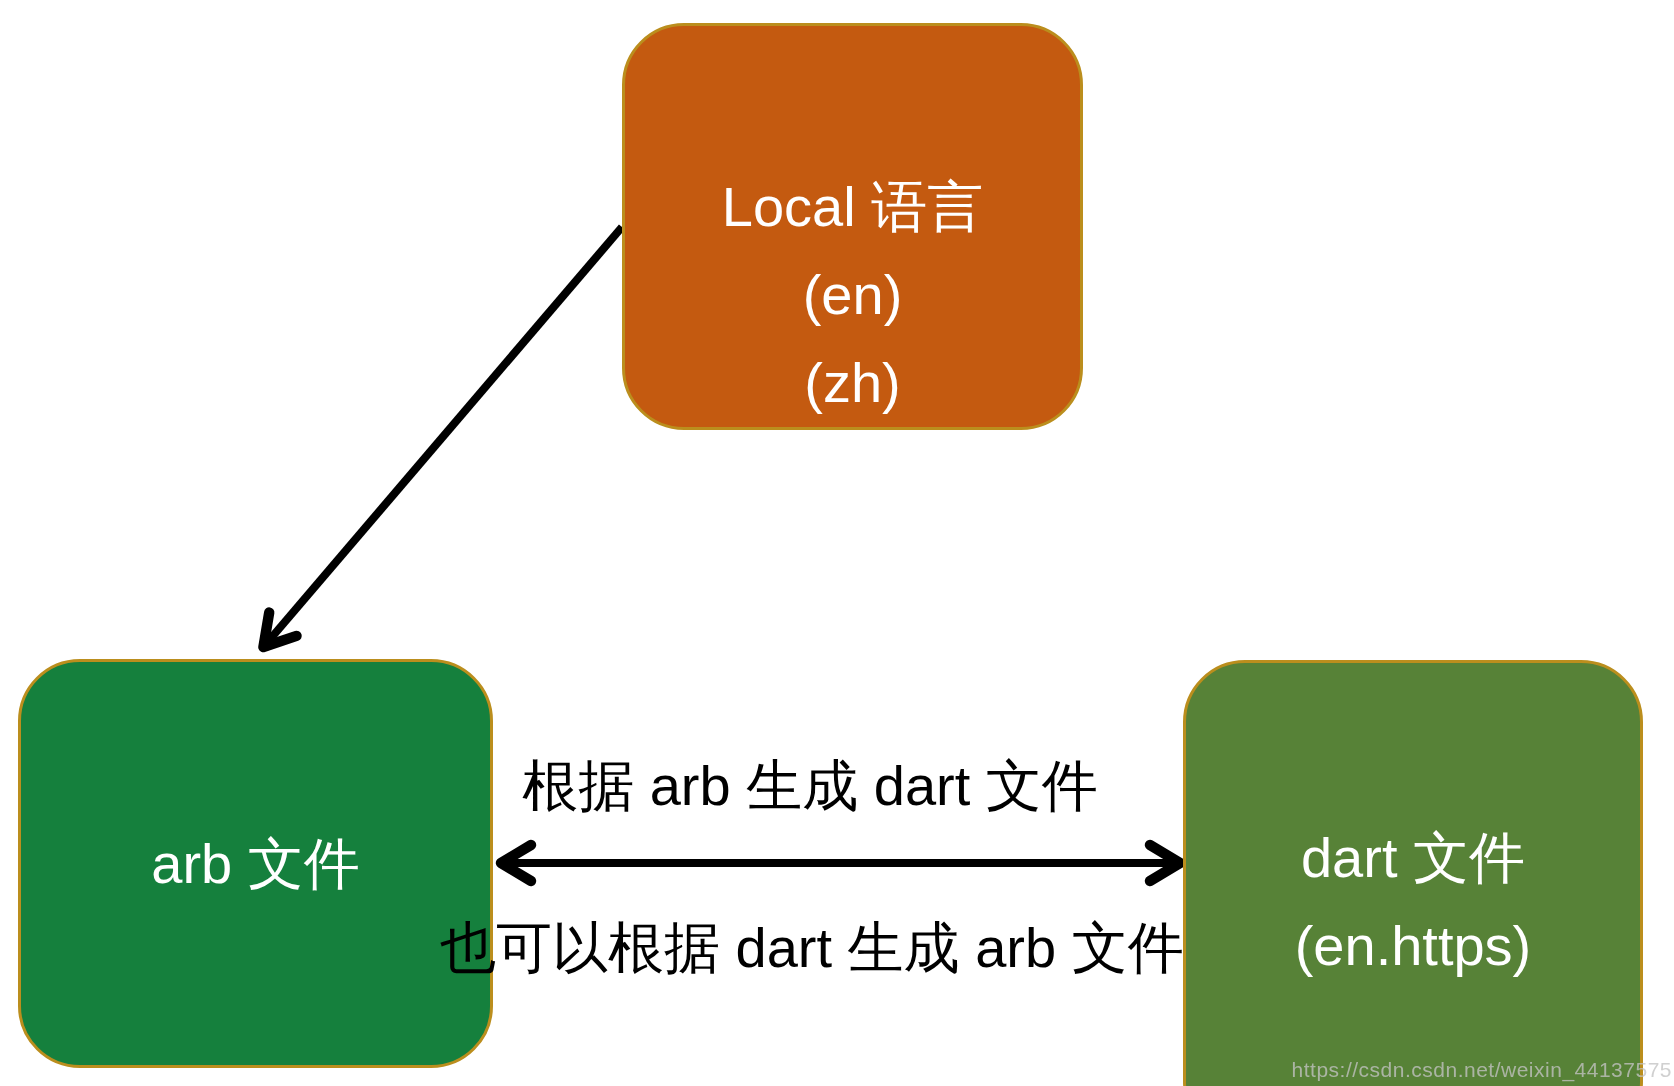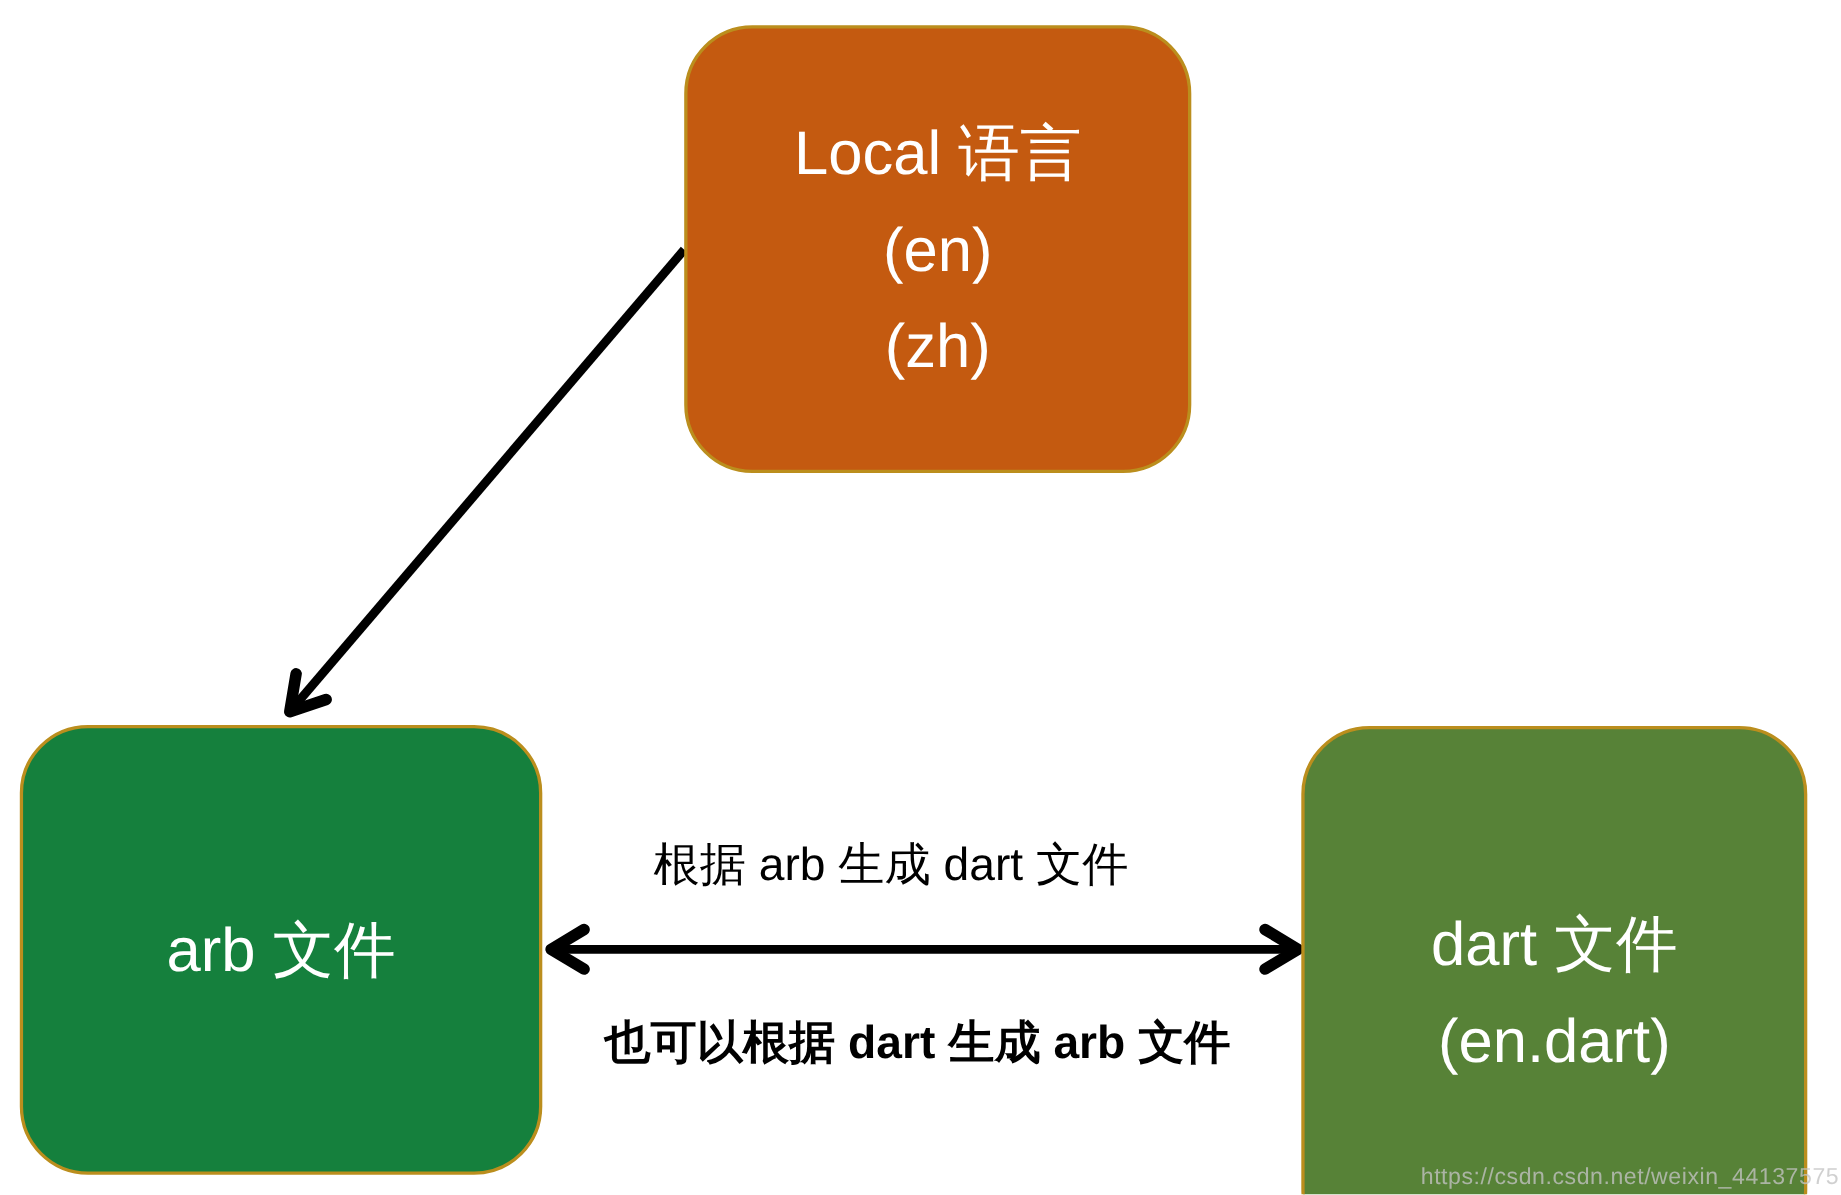--- a/index.html
+++ b/index.html
@@ -30,27 +30,27 @@
   #node-local{left:622px;top:23px;width:461px;height:407px;}
   #node-arb{left:18px;top:659px;width:475px;height:409px;}
   #node-dart{left:1183px;top:660px;width:460px;height:483px;}
   #arrow-layer{
     position:absolute;left:0;top:0;width:1674px;height:1086px;
     pointer-events:none;
   }
   .edge-label{
     position:absolute;
     color:#000000;
-    font-size:42px;
+    font-size:56px;
     line-height:52px;
     text-align:center;
     white-space:nowrap;
   }
   #label-top{left:450px;top:760px;width:720px;}
-  #label-bottom{left:464px;top:922px;width:740px;font-weight:bold;}
+  #label-bottom{left:440px;top:922px;width:740px;}
   #watermark{
     position:absolute;
     right:2px;bottom:4px;
     font-size:21px;
     color:rgba(195,195,195,0.78);
     letter-spacing:0.5px;
     white-space:nowrap;
   }
 </style>
 </head>
@@ -61,33 +61,33 @@
   <svg id="arrow-layer" viewBox="0 0 1674 1086" xmlns="http://www.w3.org/2000/svg">
     <defs>
       <marker id="chev" viewBox="0 0 12 12" refX="9" refY="6" markerWidth="6" markerHeight="6" orient="auto-start-reverse">
         <path d="M2.5,1.5 L10,6 L2.5,10.5" fill="none" stroke="#000000" stroke-width="2.6" stroke-linecap="round" stroke-linejoin="round"></path>
       </marker>
     </defs>
     <line class="arrow-line" x1="622" y1="227" x2="266" y2="644" stroke="#000000" stroke-width="8" marker-end="url(#chev)"></line>
     <line class="arrow-line" x1="505" y1="863" x2="1176" y2="863" stroke="#000000" stroke-width="8" marker-start="url(#chev)" marker-end="url(#chev)"></line>
   </svg>
 
-  <div class="node" id="node-local" style="background: rgb(196, 90, 16); border-color: rgb(187, 142, 29);">
+  <div class="node" id="node-local" style="background: rgb(196, 90, 16); border-color: rgb(187, 142, 29); justify-content: flex-end;">
     <div class="node-line">Local 语言</div>
     <div class="node-line">(en)</div>
     <div class="node-line">(zh)</div>
   </div>
 
   <div class="node" id="node-arb" style="background: #15803d; border-color: rgb(187, 142, 29);">
     <div class="node-line">arb 文件</div>
   </div>
 
   <div class="node" id="node-dart" style="background: rgb(87, 130, 55); border-color: rgb(187, 142, 29);">
     <div class="node-line">dart 文件</div>
-    <div class="node-line">(en.dart)</div>
+    <div class="node-line">(en.https)</div>
   </div>
 
   <div class="edge-label" id="label-top">根据 arb 生成 dart 文件</div>
   <div class="edge-label" id="label-bottom">也可以根据 dart 生成 arb 文件</div>
 
   <div id="watermark">https://csdn.csdn.net/weixin_44137575</div>
 
 </div>
 
 </body></html>

